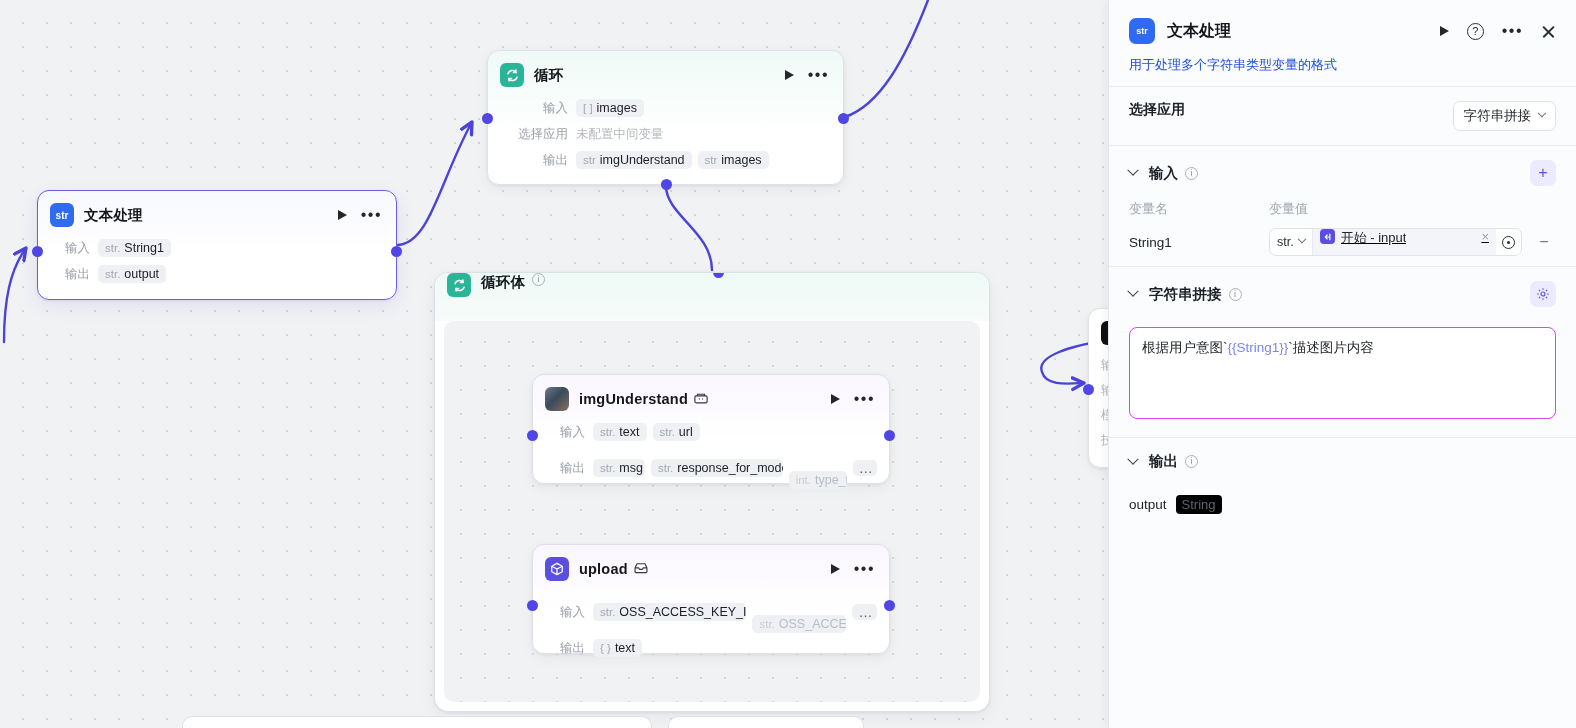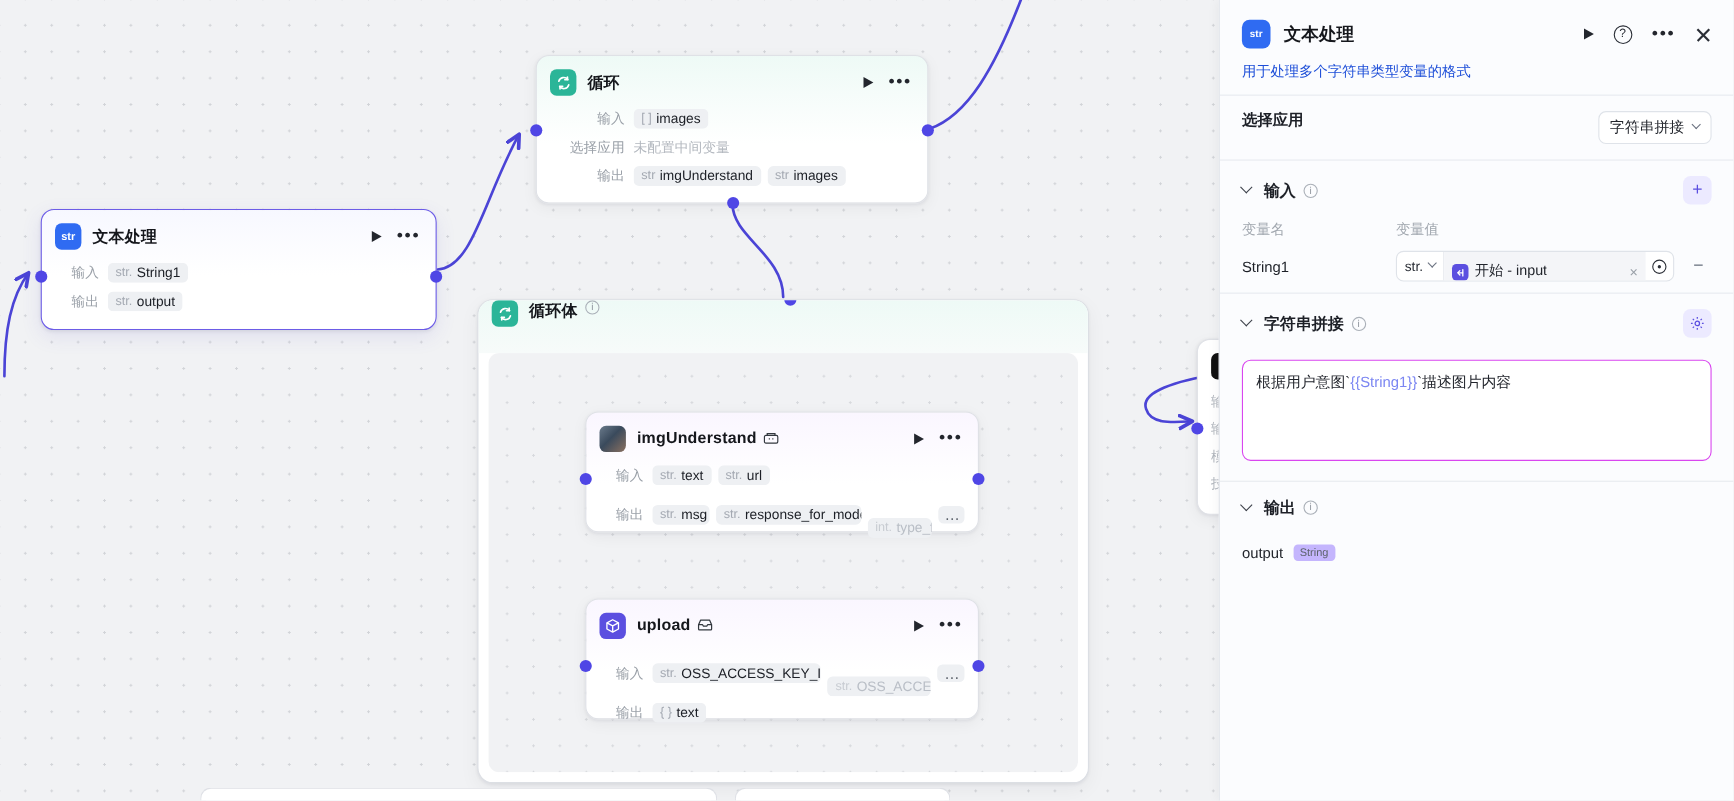--- a/index.html
+++ b/index.html
@@ -136,39 +136,39 @@
 
   .vars-head { display: flex; margin-top: 14px; font-size: 13px; color: #a0a6ae; }
   .vars-head .c1 { width: 140px; }
   .var-row { display: flex; align-items: center; margin-top: 10px; }
   .var-name { width: 140px; font-size: 13.5px; color: #1d2027; }
   .var-val {
     display: flex; align-items: stretch; flex: 1; border: 1px solid #dfe3e9;
     border-radius: 7px; background: #fff; overflow: hidden; height: 28px;
   }
   .vv-type { display: flex; align-items: center; gap: 5px; padding: 0 7px; font-size: 12.5px; color: #2a2e36; border-right: 1px solid #e6e9ee; }
-  .vv-ref { display: flex; align-items: flex-end; gap: 6px; flex: 1; background: #f4f5f8; padding: 0 7px; min-width: 0; }
+  .vv-ref { display: flex; align-items: flex-start; gap: 6px; flex: 1; background: #f4f5f8; padding: 0 7px; min-width: 0; text-decoration: underline; }
   .vv-badge { width: 15px; height: 15px; border-radius: 4px; background: #5b4fe0; color: #fff;
               font-size: 9px; display: flex; align-items: center; justify-content: center; flex: 0 0 auto; }
   .vv-text { font-size: 13px; color: #22252c; white-space: nowrap; overflow: hidden; }
   .vv-x { margin-left: auto; color: #9aa0a8; font-size: 13px; cursor: pointer; padding-left: 6px; }
   .vv-target { display: flex; align-items: center; padding: 0 6px; }
   .target-ico { width: 13px; height: 13px; border-radius: 50%; border: 1.4px solid #2a2e36; position: relative; }
   .target-ico::after { content: ""; position: absolute; left: 4px; top: 4px; width: 3.4px; height: 3.4px; border-radius: 50%; background: #2a2e36; }
   .minus-btn { width: 24px; margin-left: 10px; display: flex; align-items: center; justify-content: center;
                color: #6b7280; font-size: 16px; cursor: pointer; }
 
   .ta-wrap { padding: 0 20px; margin-top: 10px; }
   .ta-disp { width:100%; height: 92px; border: 1px solid #d946ef; border-radius: 8px; background:#fff;
              padding: 10px 12px; font-size: 13.5px; color:#22252c; line-height: 1.5; }
   .tok { color: #7b86f2; }
 
   .out-row { display: flex; align-items: center; padding: 0 20px; margin-top: 14px; }
   .out-name { font-size: 13.5px; color: #22252c; }
-  .out-type { margin-left: 9px; background: #c4b5fd; color: #5c626b; font-size: 10px; border-radius: 4px; padding: 2px 6px; }
+  .out-type { margin-left: 9px; background: #000000; color: #5c626b; font-size: 13px; border-radius: 4px; padding: 2px 6px; }
 
   
   .toolbar-ghost { position: absolute; bottom: 0; border: 1px solid #dfe1e6; border-bottom: none;
                    border-radius: 10px 10px 0 0; background: #fff; height: 12px; }
 </style>
 </head>
 <body>
 
 <div id="root">
 

